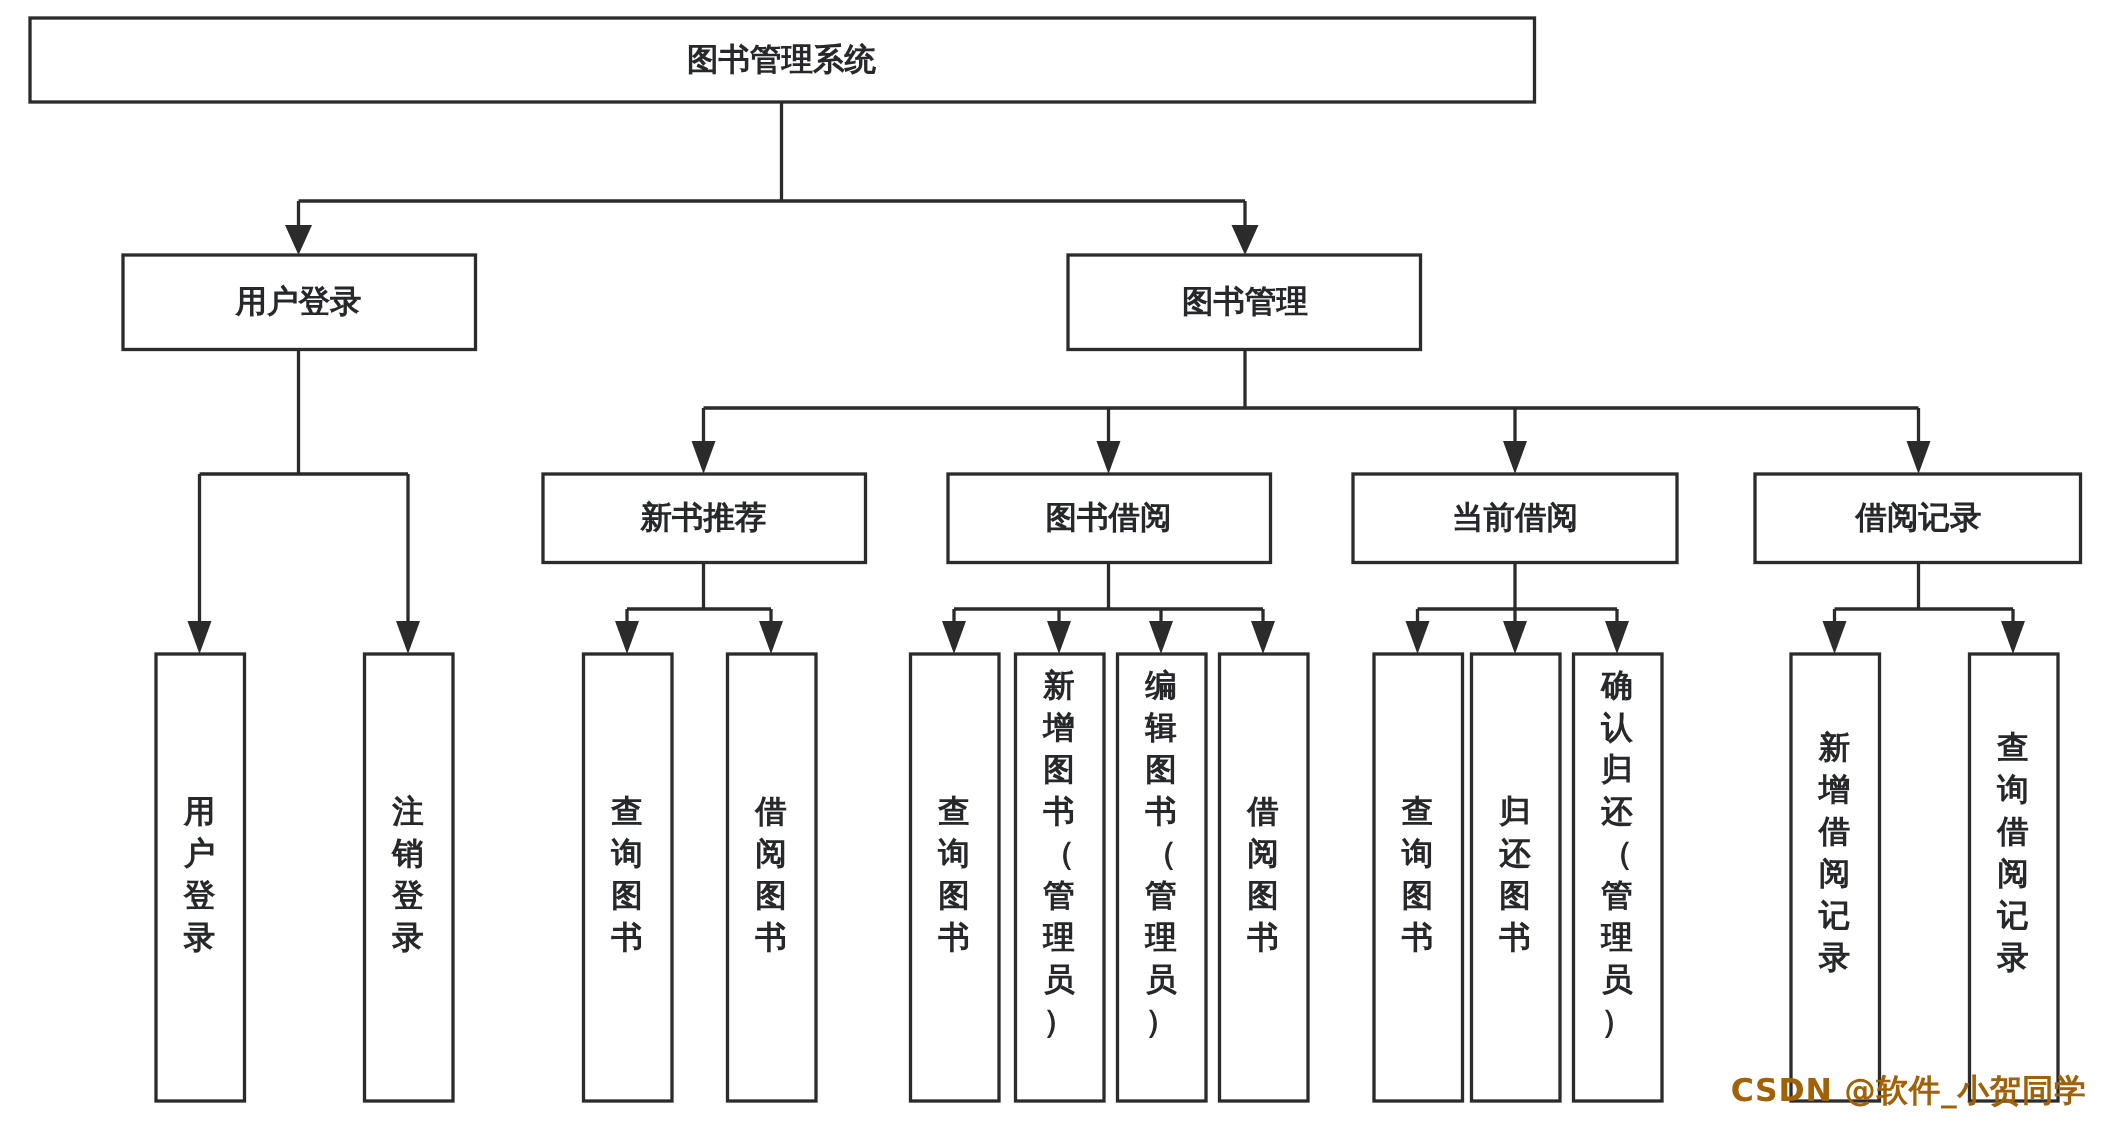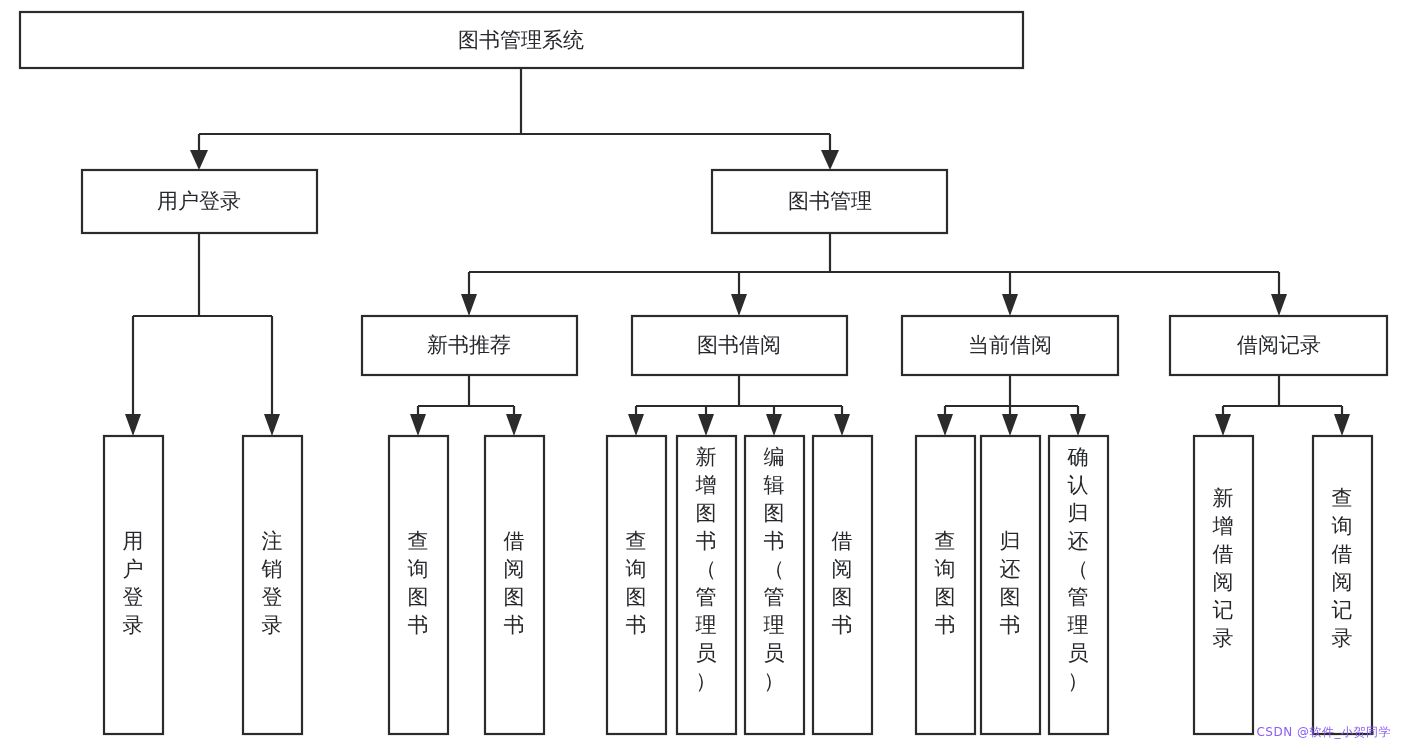--- a/index.html
+++ b/index.html
@@ -11,20 +11,21 @@
     width: 1405px;
     height: 747px;
     font-family: "DejaVu Sans", "Liberation Sans", sans-serif;
     overflow: hidden;
   }
   #diagram-root {
     position: relative;
     width: 1405px;
     height: 747px;
     background: #ffffff;
+    font-weight: bold;
   }
   svg#flow-svg {
     position: absolute;
     left: 0;
     top: 0;
     width: 1405px;
     height: 747px;
     display: block;
   }
   .node-box {
@@ -54,22 +55,22 @@
     fill: #27282c;
     font-family: "DejaVu Sans", "Liberation Sans", sans-serif;
     font-size: 21px;
     text-anchor: middle;
     white-space: pre;
   }
   .watermark {
     position: absolute;
     right: 14px;
     bottom: 6px;
-    color: #8b5cf6;
-    font-size: 12px;
+    color: #a16207;
+    font-size: 21px;
     font-family: "DejaVu Sans", "Liberation Sans", sans-serif;
     letter-spacing: 0.5px;
     user-select: none;
     pointer-events: none;
   }
 </style>
 </head>
 <body>
 
 <div id="diagram-root">

